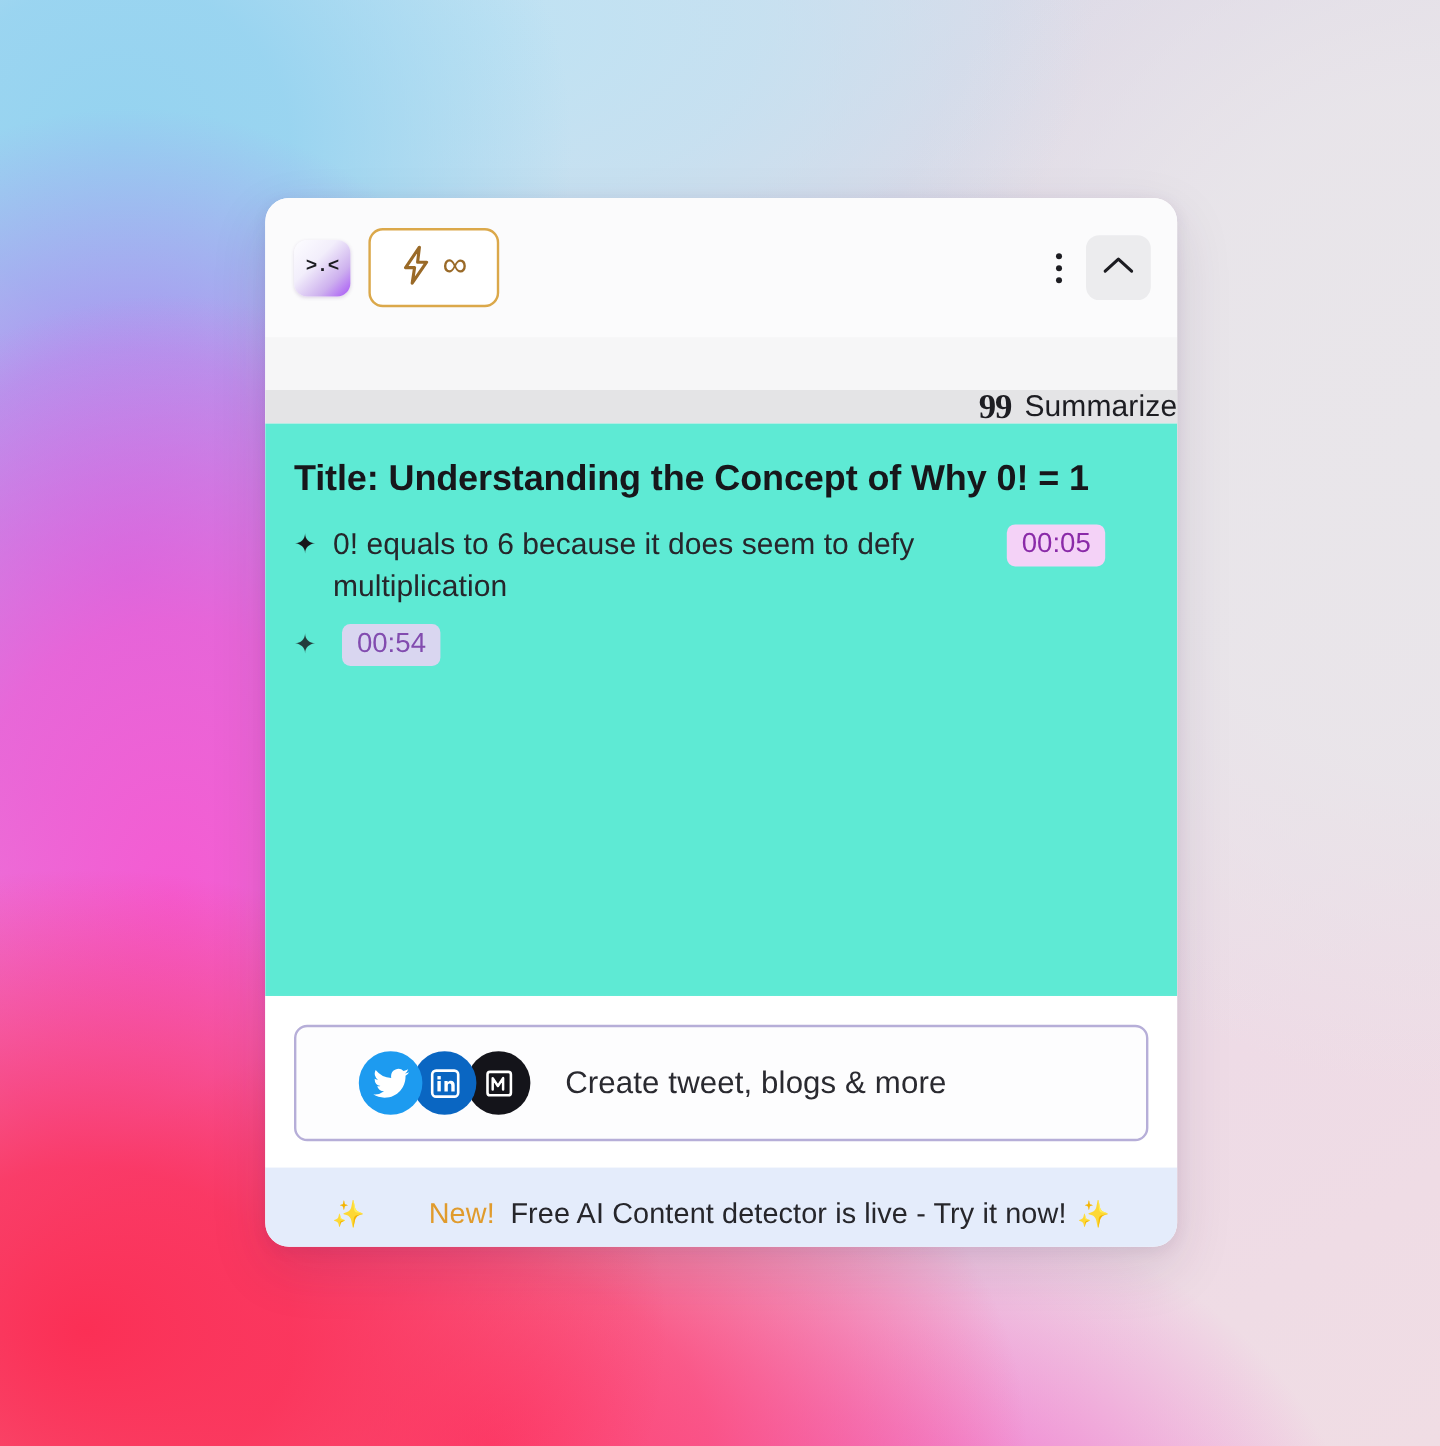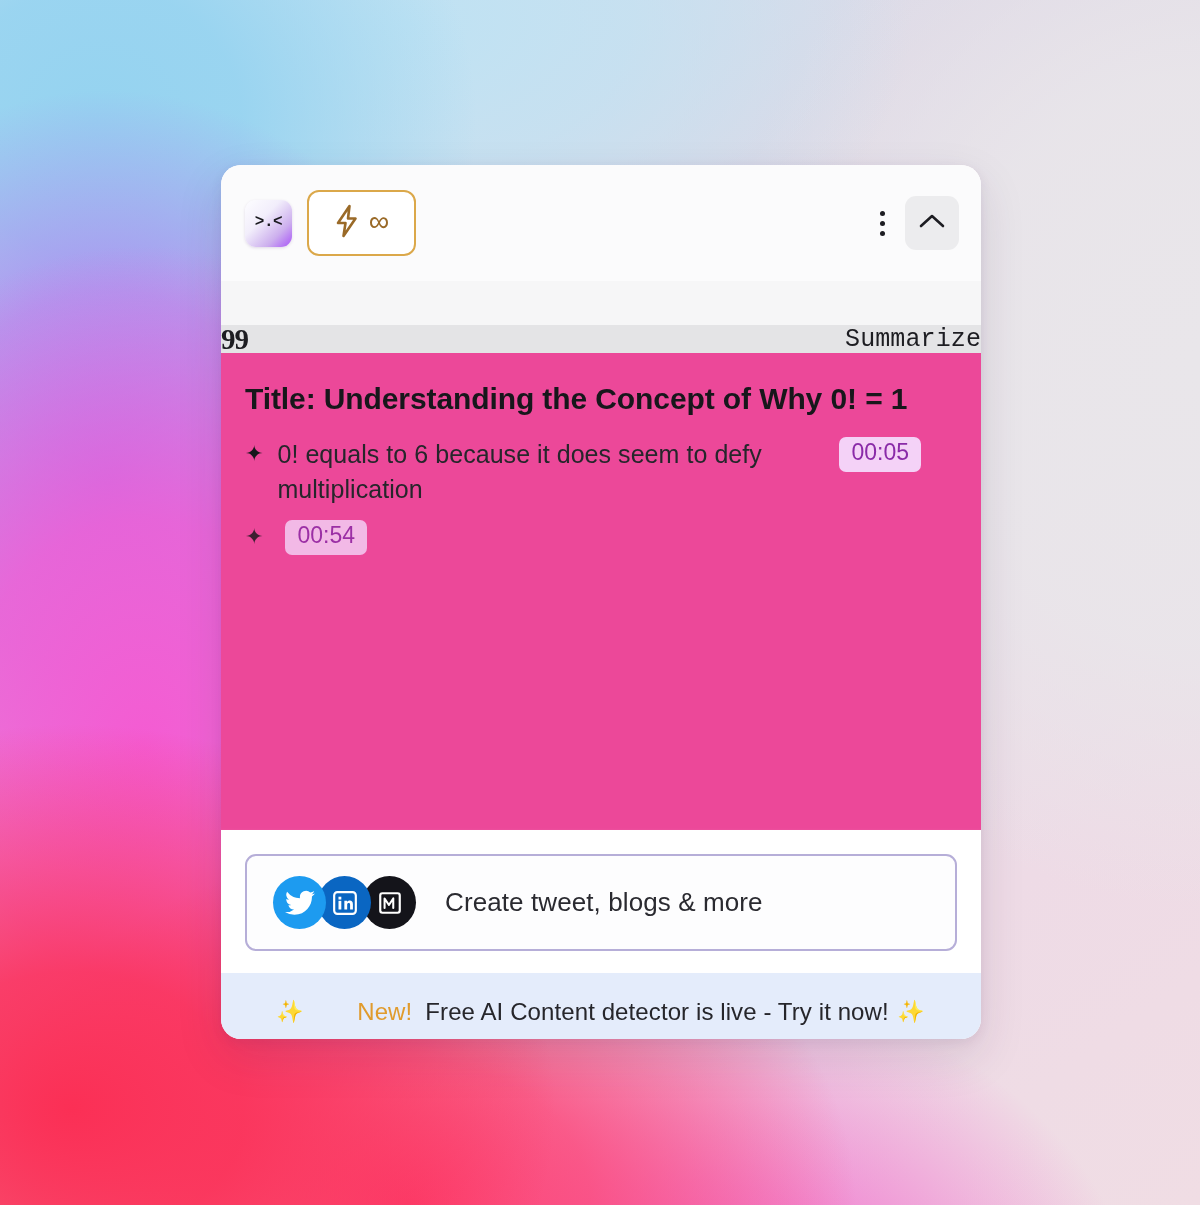--- a/index.html
+++ b/index.html
@@ -136,48 +136,48 @@
   .tabs {
     display: flex;
     height: 72px;
     flex: 0 0 auto;
     background: #f6f6f7;
   }
   .tab {
     flex: 1 1 50%;
     display: flex;
     align-items: center;
-    justify-content: space-between;
+    justify-content: flex-end;
     gap: 11px;
     cursor: pointer;
     font-size: 25px;
     margin-top: 44px;
   }
   .tab.active {
     background: #e4e4e6;
     color: #1d1d22;
   }
   .tab.inactive {
     background: #f6f6f7;
     color: #9d9da4;
   }
   .tab-quote-99 {
     font-family: "Liberation Serif", serif;
     font-weight: bold;
     font-size: 29px;
     color: #1d1d22;
     letter-spacing: -1px;
   }
-  .tab-label { letter-spacing: 0.1px; font-family: Liberation Mono, monospace; }
+  .tab-label { letter-spacing: 0.1px; }
 
   
   .summary-panel {
     position: relative;
     flex: 0 0 auto;
-    background: #ec4899;
+    background: #5eead4;
     padding: 26px 24px 38px 24px;
     height: 477px;
     overflow: hidden;
   }
 
   .summary-title {
     font-size: 30px;
     font-weight: bold;
     color: #17171b;
     line-height: 1.32;
@@ -236,21 +236,21 @@
     align-items: flex-start;
   }
   .social-box {
     width: 100%;
     height: 97px;
     border: 2px solid #b6aed8;
     border-radius: 11px;
     background: #fdfdfe;
     display: flex;
     align-items: center;
-    padding-left: 26px;
+    padding-left: 52px;
     cursor: pointer;
   }
   .social-icons {
     display: flex;
     align-items: center;
     flex: 0 0 auto;
   }
   .sicon {
     width: 53px;
     height: 53px;

